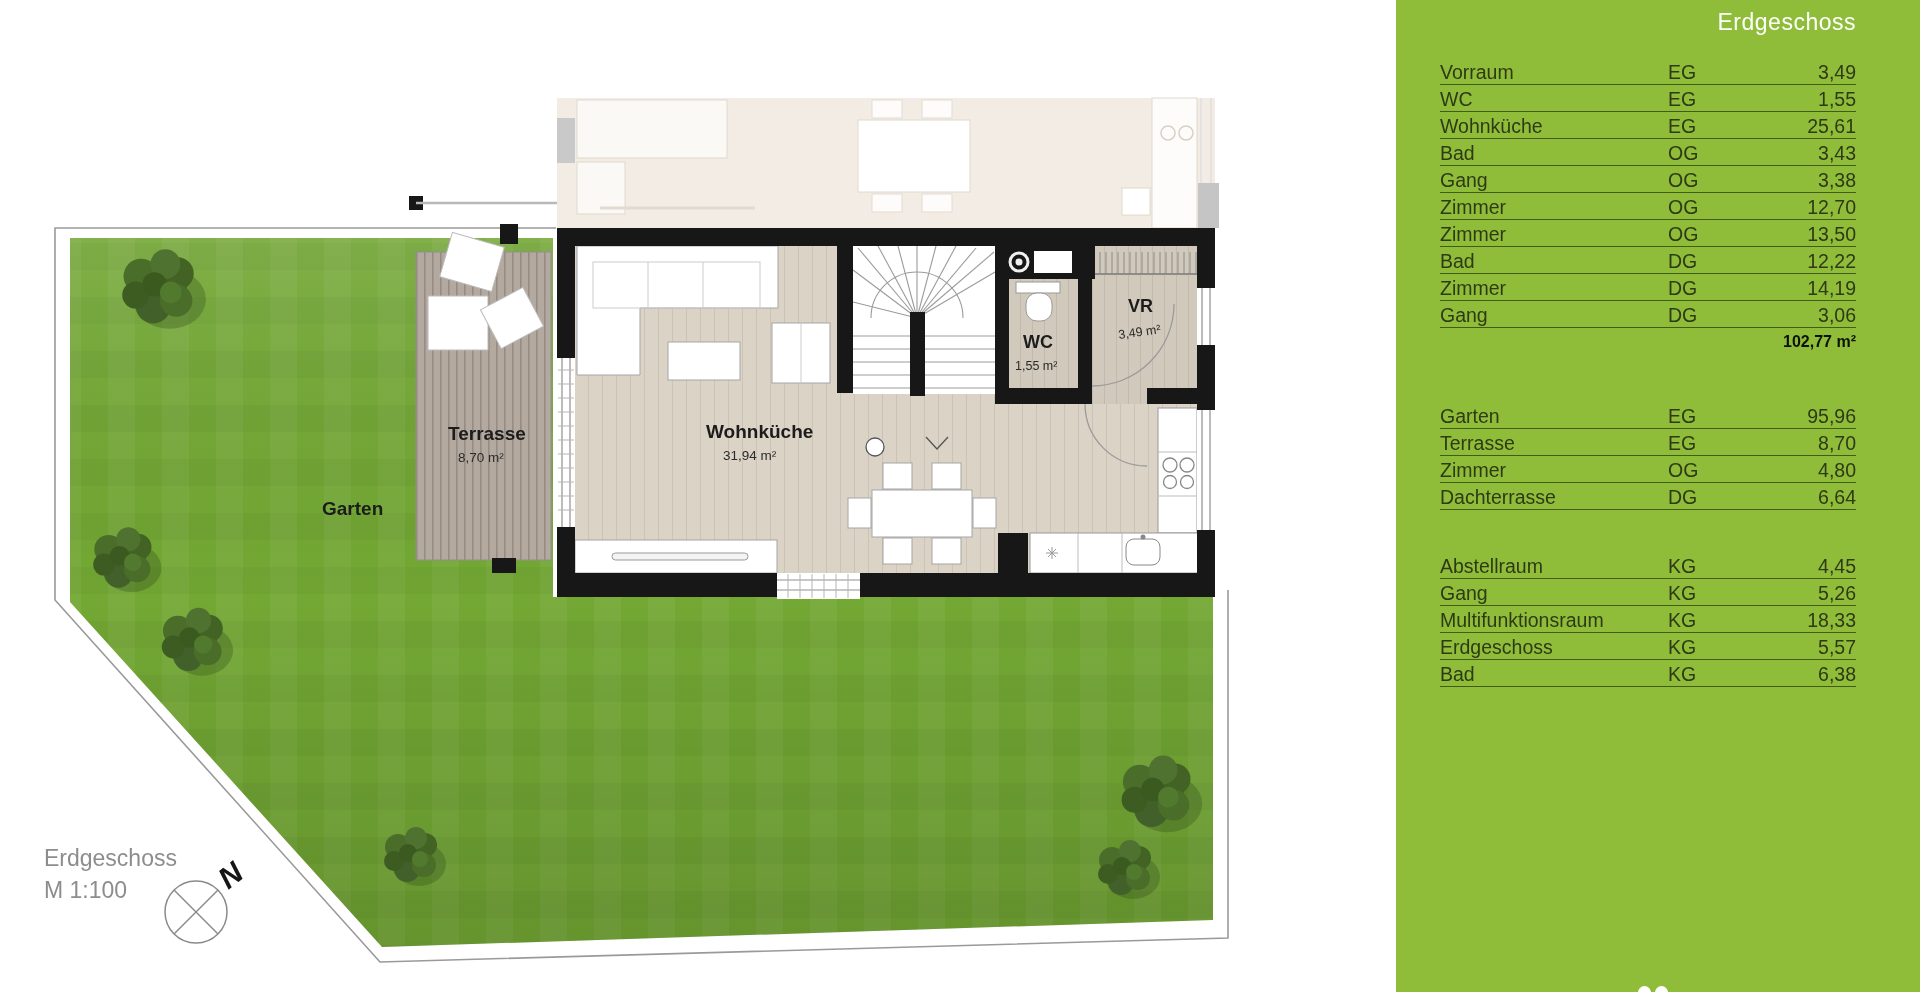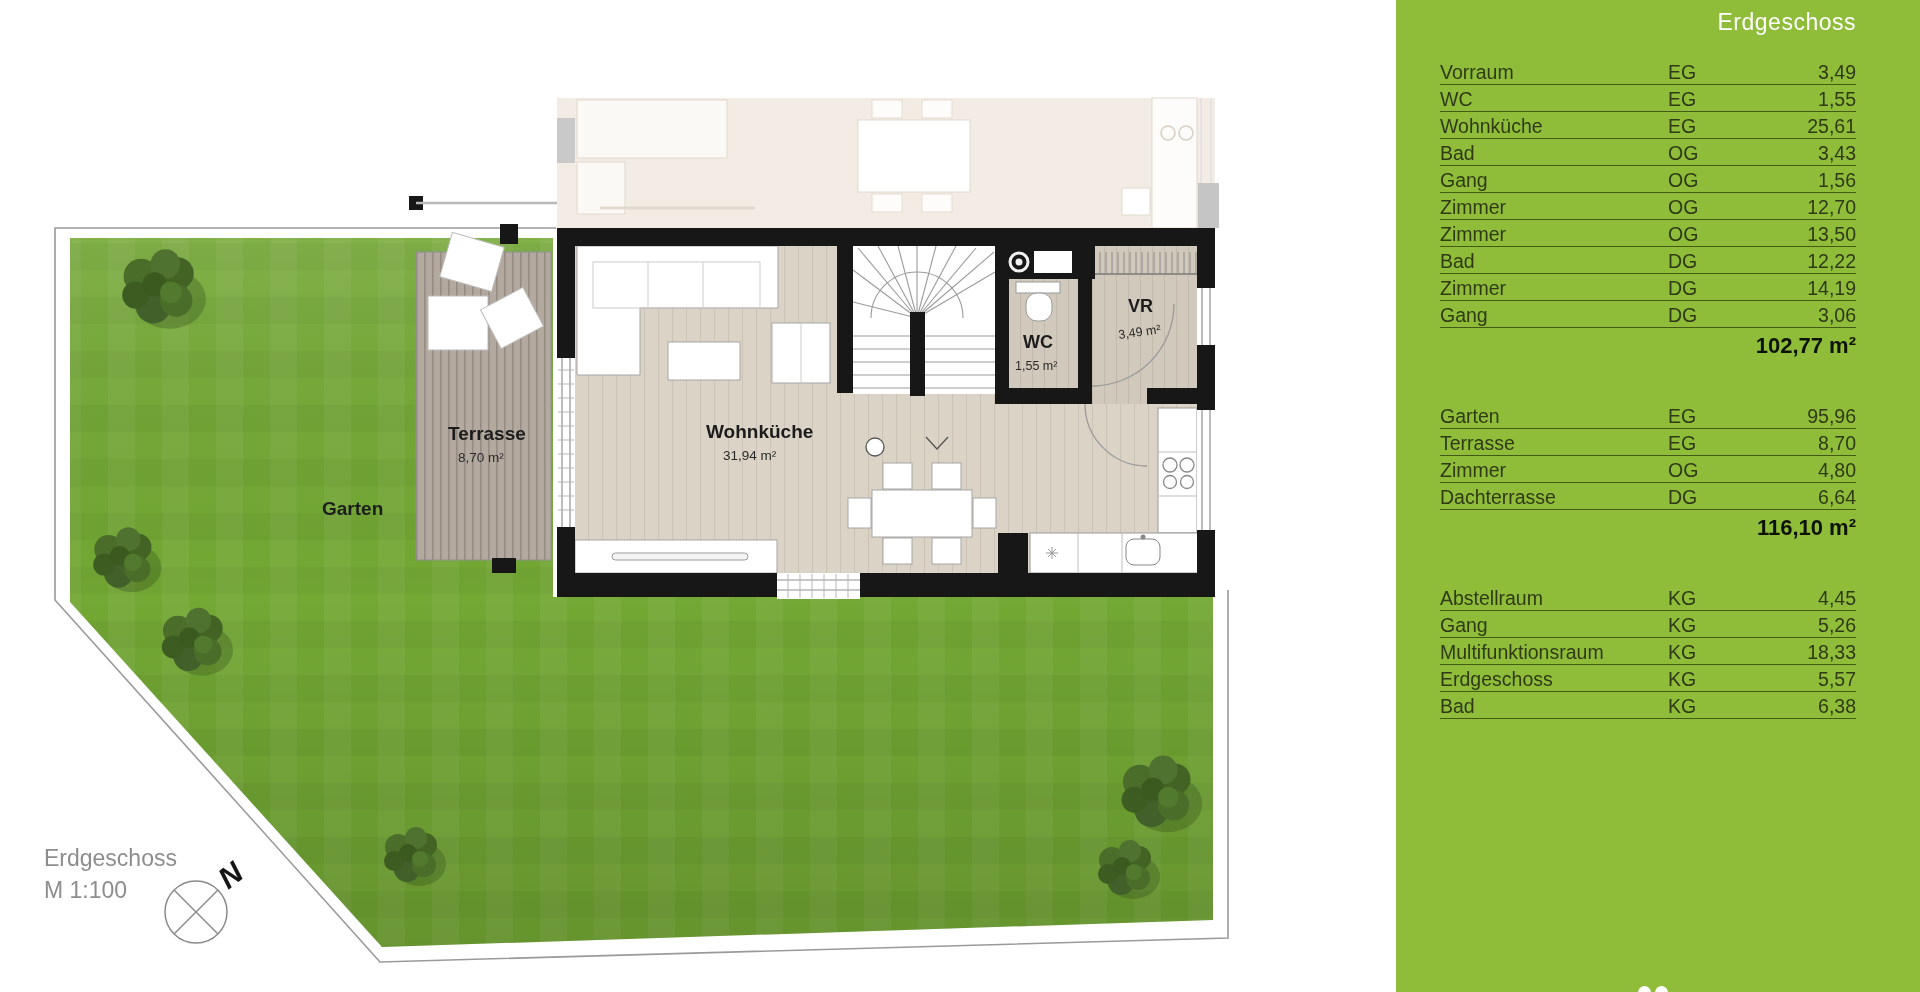--- a/index.html
+++ b/index.html
@@ -9,21 +9,21 @@
   
   .sidebar{position:absolute;left:1396px;top:0;width:524px;height:992px;background:#8fbd3a;overflow:hidden;}
   .sidebar-title{position:absolute;top:9px;right:64px;color:#ffffff;font-size:23px;letter-spacing:.5px;}
   .area-table{position:absolute;left:44px;right:64px;top:58px;}
   .group{margin-bottom:42px;}
   .trow{display:flex;align-items:flex-end;height:26px;border-bottom:1.6px solid rgba(40,60,10,.75);
         font-size:19.5px;color:#2f3a15;}
   .c-name{width:228px;overflow:hidden;white-space:nowrap;}
   .c-level{flex:1;}
   .c-value{width:104px;text-align:right;}
-  .ttotal{text-align:right;font-weight:bold;font-size:22px;color:#0d1206;padding-top:5px;height:27px;}
+  .ttotal{text-align:right;font-weight:bold;font-size:16px;color:#0d1206;padding-top:5px;height:27px;}
   .logo-dots{position:absolute;left:242px;bottom:-7px;display:flex;gap:4px;}
   .logo-dots span{width:13px;height:13px;border-radius:50%;background:#fff;display:block;}
   text{font-family:"Liberation Sans",sans-serif;}
   .room-name{font-weight:bold;font-size:19px;fill:#1c1c1c;}
   .room-area{font-size:13.5px;fill:#2b2b2b;}
   .room-name-sm{font-weight:bold;font-size:18px;fill:#1c1c1c;}
   .room-area-sm{font-size:12.5px;fill:#2b2b2b;}
   .plan-meta{font-size:23px;fill:#8d8d8d;}
   .north-n{font-weight:bold;font-style:italic;font-size:30px;fill:#151515;}
 </style>
@@ -324,21 +324,21 @@
             <span class="c-value">25,61</span>
           </div>
           <div class="trow">
             <span class="c-name">Bad</span>
             <span class="c-level">OG</span>
             <span class="c-value">3,43</span>
           </div>
           <div class="trow">
             <span class="c-name">Gang</span>
             <span class="c-level">OG</span>
-            <span class="c-value">1,56</span>
+            <span class="c-value">3,38</span>
           </div>
           <div class="trow">
             <span class="c-name">Zimmer</span>
             <span class="c-level">OG</span>
             <span class="c-value">12,70</span>
           </div>
           <div class="trow">
             <span class="c-name">Zimmer</span>
             <span class="c-level">OG</span>
             <span class="c-value">13,50</span>
@@ -374,21 +374,20 @@
           <div class="trow">
             <span class="c-name">Zimmer</span>
             <span class="c-level">OG</span>
             <span class="c-value">4,80</span>
           </div>
           <div class="trow">
             <span class="c-name">Dachterrasse</span>
             <span class="c-level">DG</span>
             <span class="c-value">6,64</span>
           </div>
-          <div class="ttotal">116,10 m²</div>
         </div>
         <div class="group">
           <div class="trow">
             <span class="c-name">Abstellraum</span>
             <span class="c-level">KG</span>
             <span class="c-value">4,45</span>
           </div>
           <div class="trow">
             <span class="c-name">Gang</span>
             <span class="c-level">KG</span>

